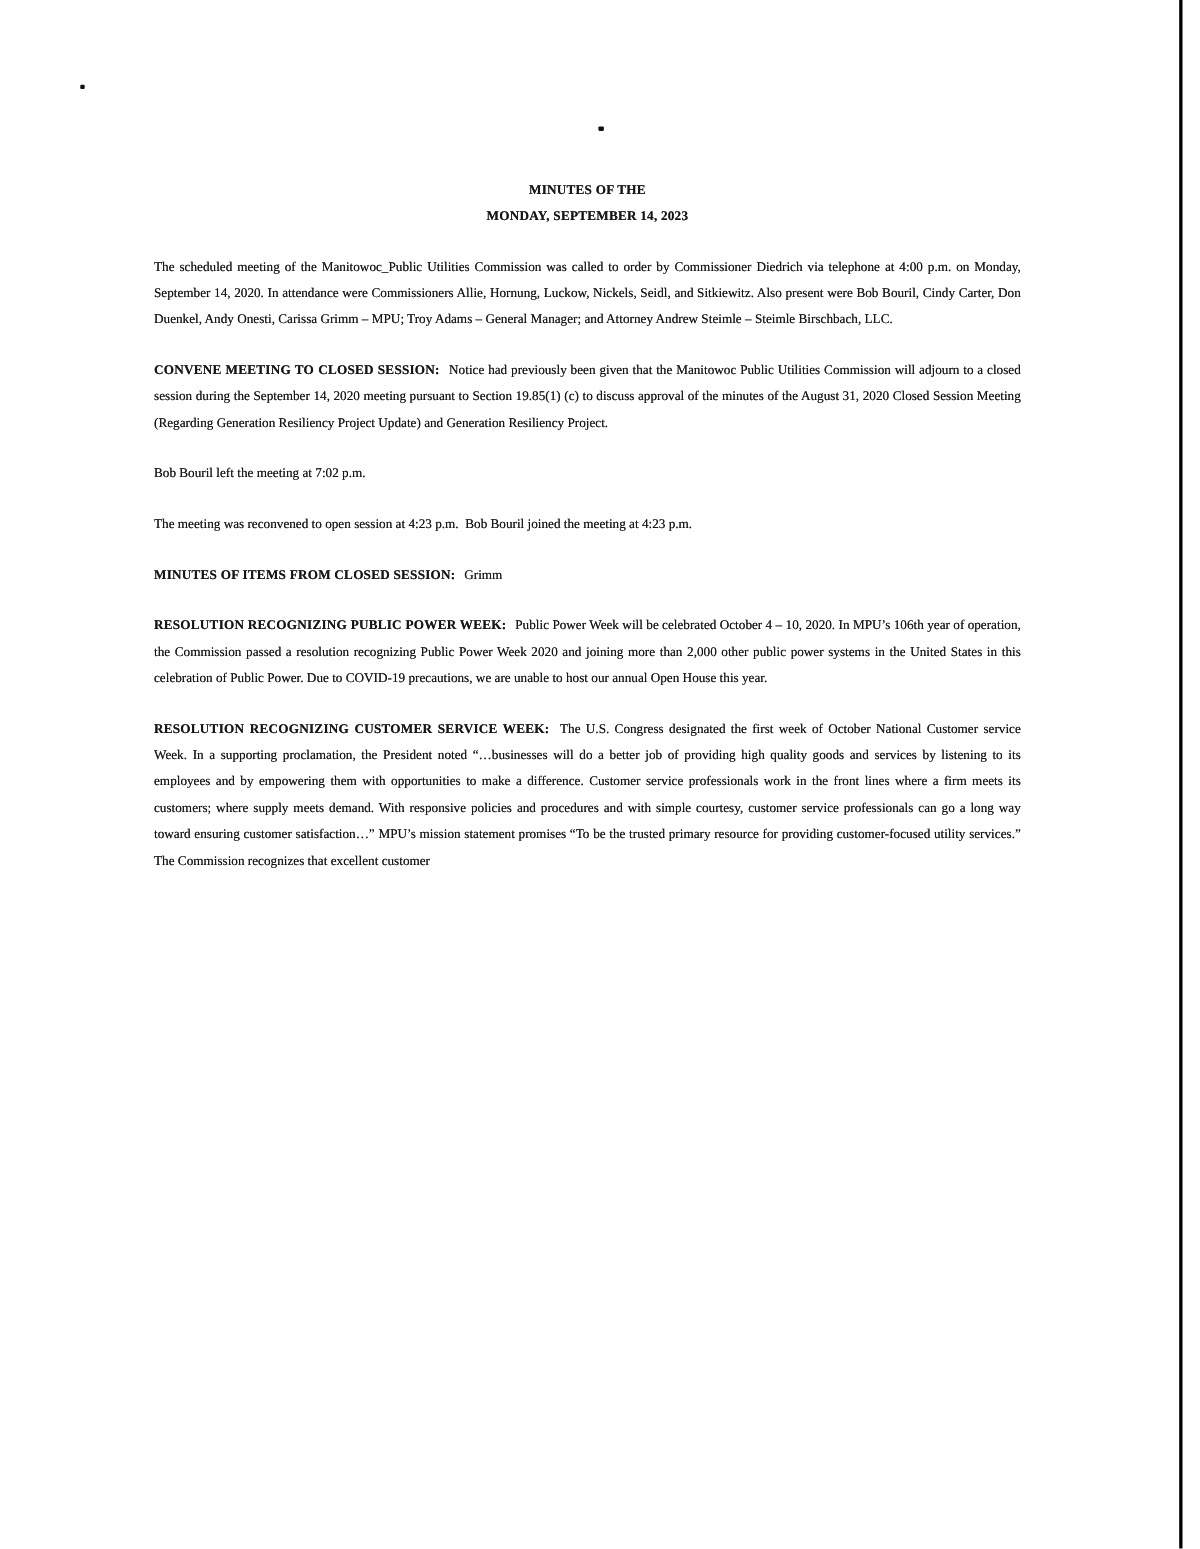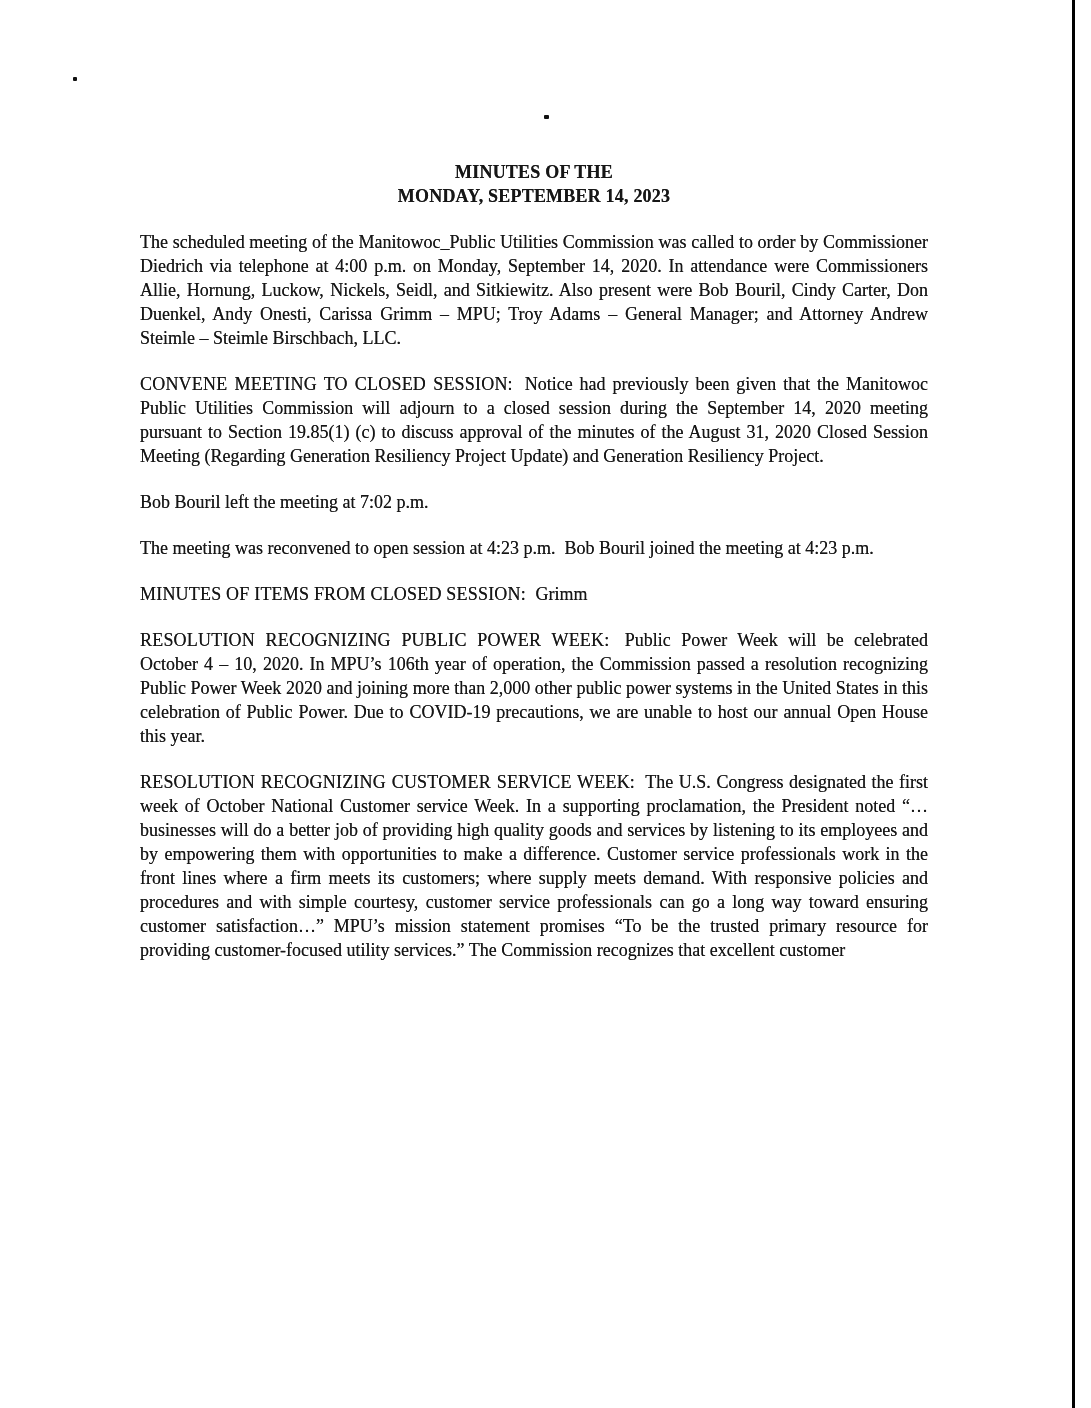--- a/index.html
+++ b/index.html
@@ -25,36 +25,36 @@
     border-radius: 1px;
   }
   .speck-1 { left: 73px; top: 77px; width: 4px; height: 4px; }
   .speck-2 { left: 544px; top: 115px; width: 5px; height: 4px; }
   .content {
     position: absolute;
     left: 140px;
     top: 160px;
     width: 788px;
     color: #161616;
-    font-size: 18px;
+    font-size: 12px;
     line-height: 24px;
     text-align: justify;
     text-shadow: 0 0 0.6px rgba(20,20,20,0.75);
   }
   .title-block {
     text-align: center;
     font-weight: bold;
     margin: 0 0 22px 0;
     letter-spacing: 0.2px;
   }
   .content p {
     margin: 0 0 22px 0;
   }
   .rh {
-    font-weight: normal;
+    font-weight: bold;
     padding-right: 5px;
     letter-spacing: 0.2px;
   }
 </style>
 </head>
 <body>
 
 <div class="page">
 
   <div class="scan-line"></div>

